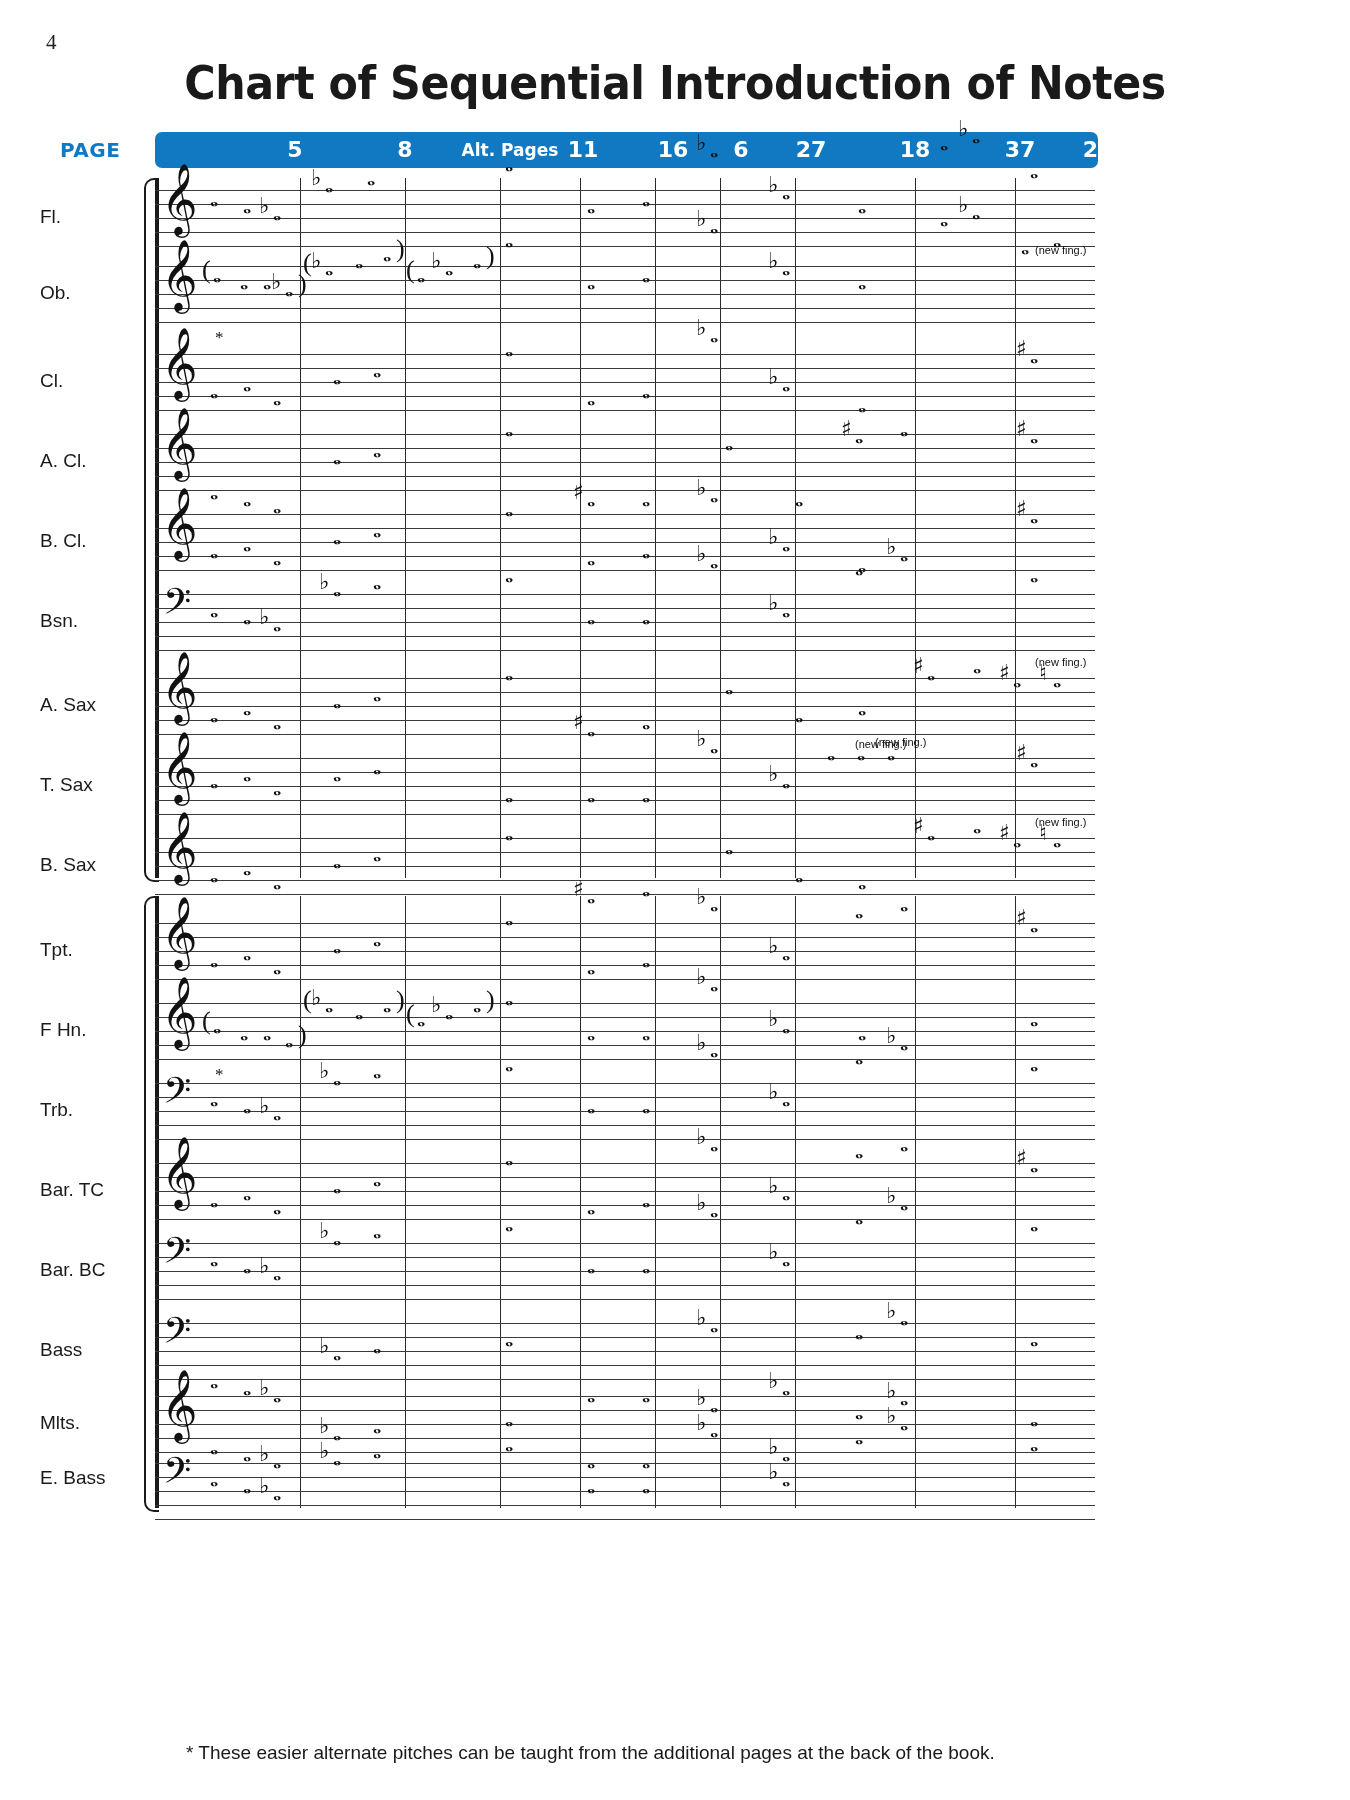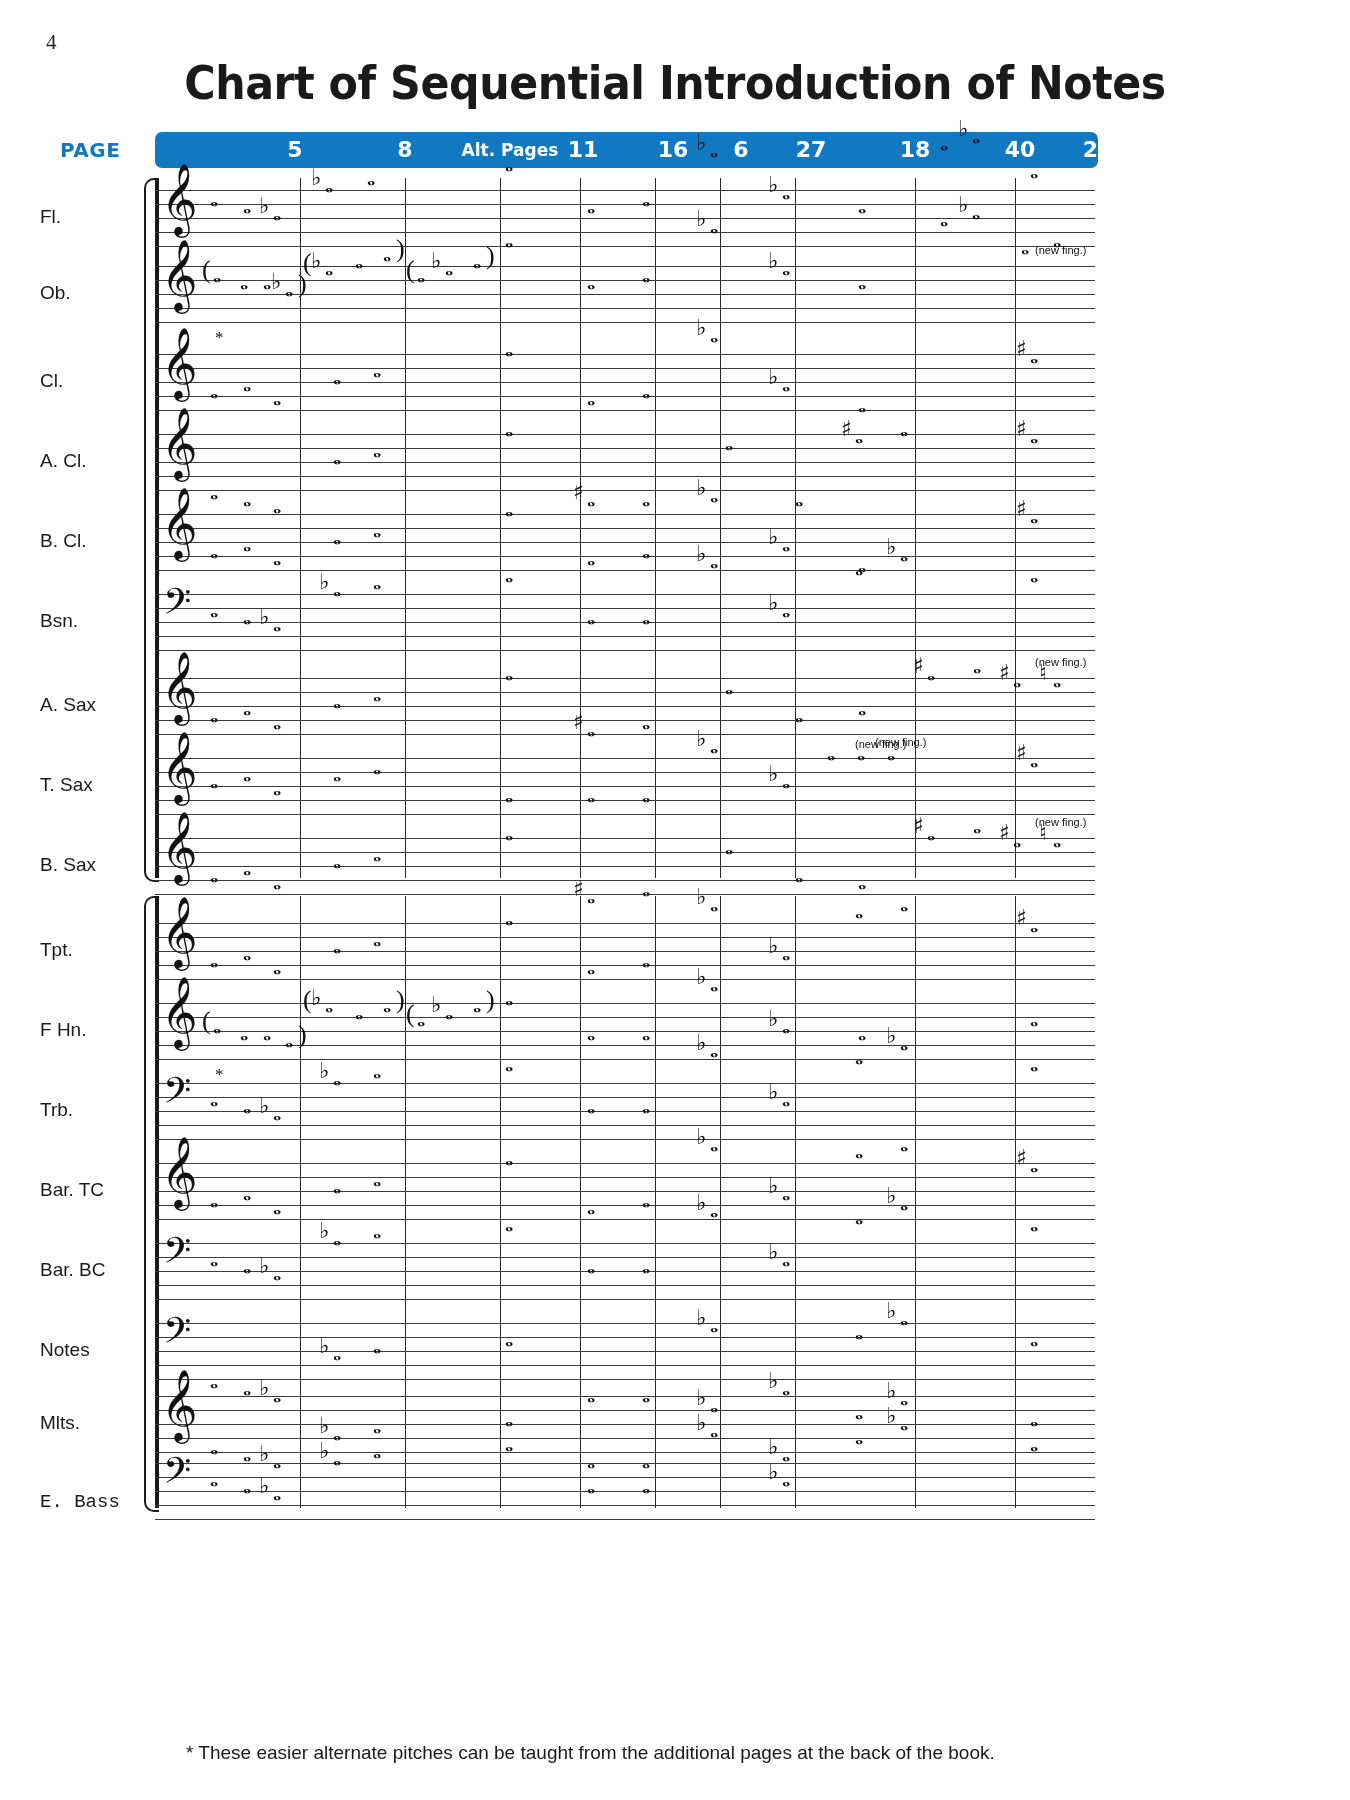--- a/index.html
+++ b/index.html
@@ -79,21 +79,21 @@
   <div id="hdr-label">PAGE</div>
   <div id="hdr-bar">
       <div class="hdr-cell" style="left: 80px; width: 120px;">5</div>
       <div class="hdr-cell" style="left: 190px; width: 120px;">8</div>
       <div class="hdr-cell small" style="left: 290px; width: 130px;">Alt. Pages</div>
       <div class="hdr-cell" style="left: 388px; width: 80px;">11</div>
       <div class="hdr-cell" style="left: 478px; width: 80px;">16</div>
       <div class="hdr-cell" style="left: 546px; width: 80px;">6</div>
       <div class="hdr-cell" style="left: 616px; width: 80px;">27</div>
       <div class="hdr-cell" style="left: 700px; width: 120px;">18</div>
-      <div class="hdr-cell" style="left: 820px; width: 90px;">40</div>
+      <div class="hdr-cell" style="left: 820px; width: 90px;">37</div>
       <div class="hdr-cell" style="left: 898px; width: 90px;">22</div>
     </div>
 </div>
 
 <div id="score">
     <div class="sysbar" style="top: 0px; height: 700px;"></div>
     <div class="brace" style="top: 0px; height: 700px;"></div>
     <div class="sysbar" style="top: 718px; height: 612px;"></div>
     <div class="brace" style="top: 718px; height: 612px;"></div>
     <div class="colsep" style="left: 145px; top: 0px; height: 700px;"></div>
@@ -511,21 +511,21 @@
       <div class="acc" style="left: 731px; top: -58px;">♭</div>
       <div class="note" style="left: 745px; top: -50px;">𝅝</div>
       <div class="note" style="left: 875px; top: -29px;">𝅝</div>
     </div>
     <div class="staff" style="top: 1145px; height: 56px;">
       <div class="sline" style="top: 0px;"></div>
       <div class="sline" style="top: 14px;"></div>
       <div class="sline" style="top: 28px;"></div>
       <div class="sline" style="top: 42px;"></div>
       <div class="sline" style="top: 56px;"></div>
-      <div class="instlbl" style="top: 16px;">Notes</div>
+      <div class="instlbl" style="top: 16px;">Bass</div>
       <div class="clef bass" style="left: 8px; top: -10.5px;">𝄢</div>
       <div class="note" style="left: 55px; top: 48px;">𝅝</div>
       <div class="note" style="left: 88px; top: 55px;">𝅝</div>
       <div class="acc" style="left: 104px; top: 54px;">♭</div>
       <div class="note" style="left: 118px; top: 62px;">𝅝</div>
       <div class="acc" style="left: 164px; top: 12px;">♭</div>
       <div class="note" style="left: 178px; top: 20px;">𝅝</div>
       <div class="note" style="left: 218px; top: 13px;">𝅝</div>
       <div class="note" style="left: 350px; top: 6px;">𝅝</div>
       <div class="note" style="left: 432px; top: 62px;">𝅝</div>
@@ -565,21 +565,21 @@
       <div class="acc" style="left: 731px; top: -16px;">♭</div>
       <div class="note" style="left: 745px; top: -8px;">𝅝</div>
       <div class="note" style="left: 875px; top: 13px;">𝅝</div>
     </div>
     <div class="staff" style="top: 1285px; height: 56px;">
       <div class="sline" style="top: 0px;"></div>
       <div class="sline" style="top: 14px;"></div>
       <div class="sline" style="top: 28px;"></div>
       <div class="sline" style="top: 42px;"></div>
       <div class="sline" style="top: 56px;"></div>
-      <div class="instlbl" style="top: 28px; font-family: Liberation Mono, monospace;">E. Bass</div>
+      <div class="instlbl" style="top: 4px;">E. Bass</div>
       <div class="clef bass" style="left: 8px; top: -10.5px;">𝄢</div>
       <div class="note" style="left: 55px; top: 6px;">𝅝</div>
       <div class="note" style="left: 88px; top: 13px;">𝅝</div>
       <div class="acc" style="left: 104px; top: 12px;">♭</div>
       <div class="note" style="left: 118px; top: 20px;">𝅝</div>
       <div class="acc" style="left: 164px; top: -23px;">♭</div>
       <div class="note" style="left: 178px; top: -15px;">𝅝</div>
       <div class="note" style="left: 218px; top: -22px;">𝅝</div>
       <div class="note" style="left: 350px; top: -29px;">𝅝</div>
       <div class="note" style="left: 432px; top: 13px;">𝅝</div>

